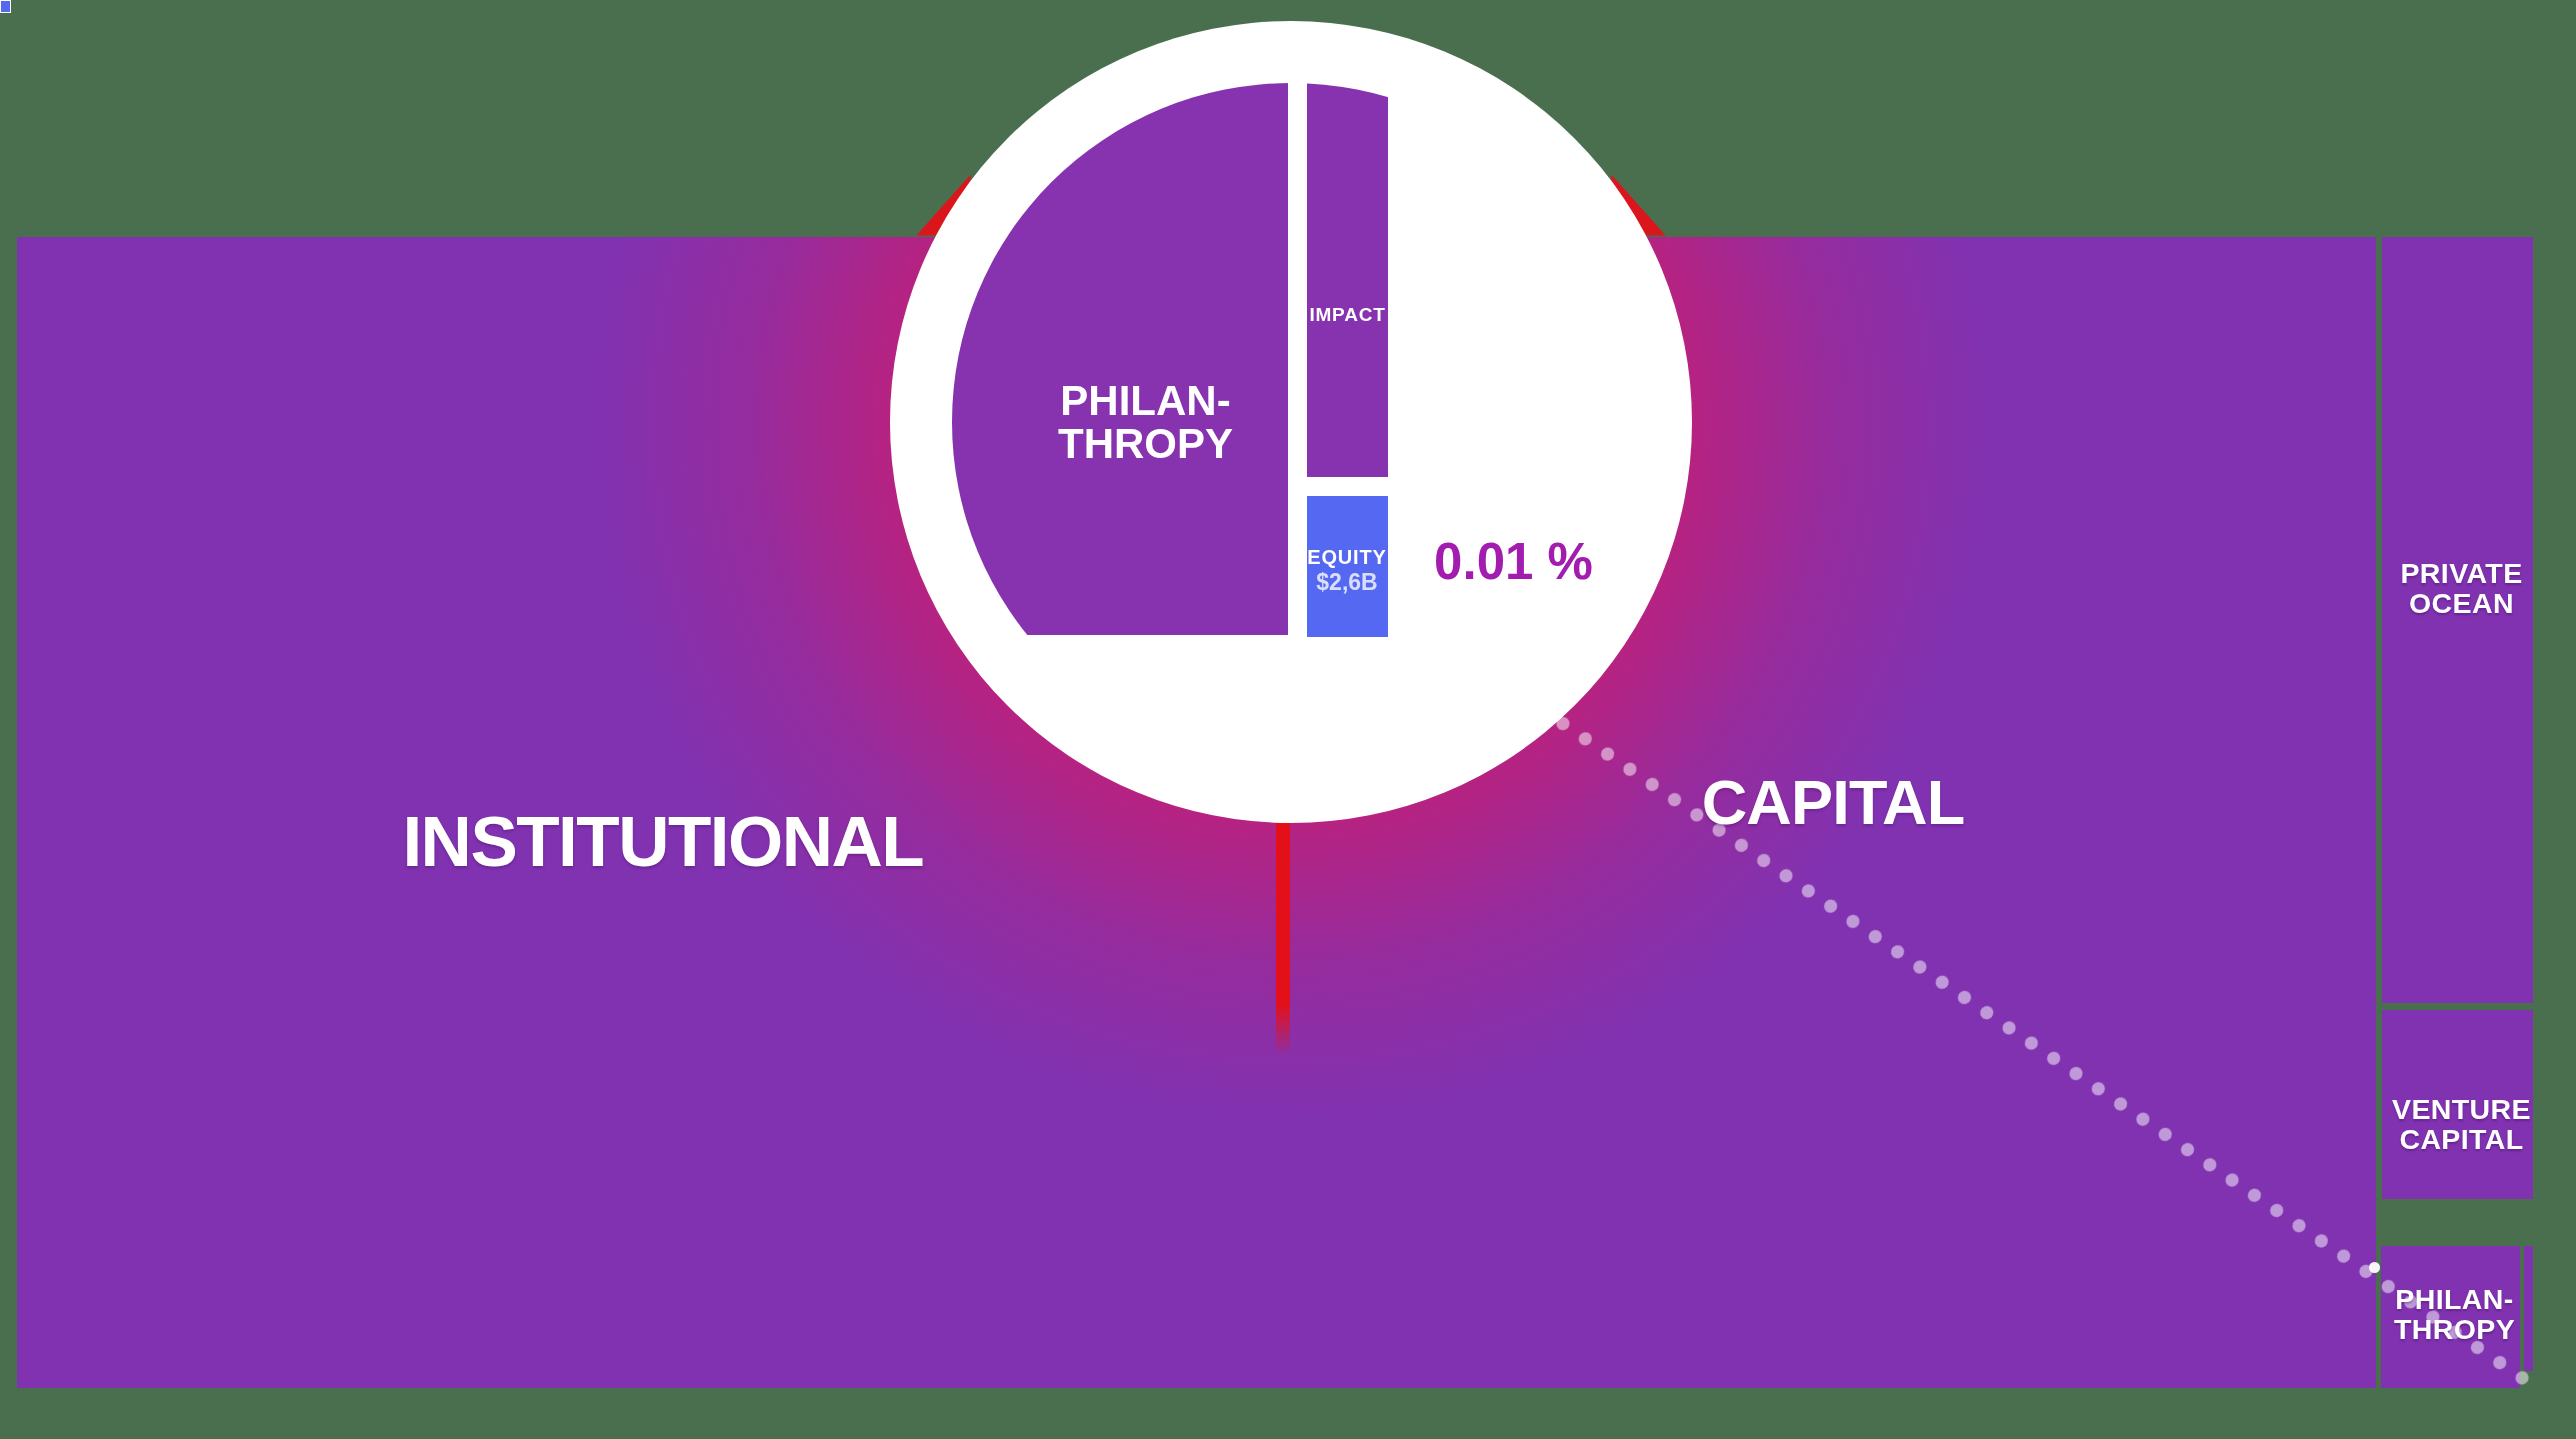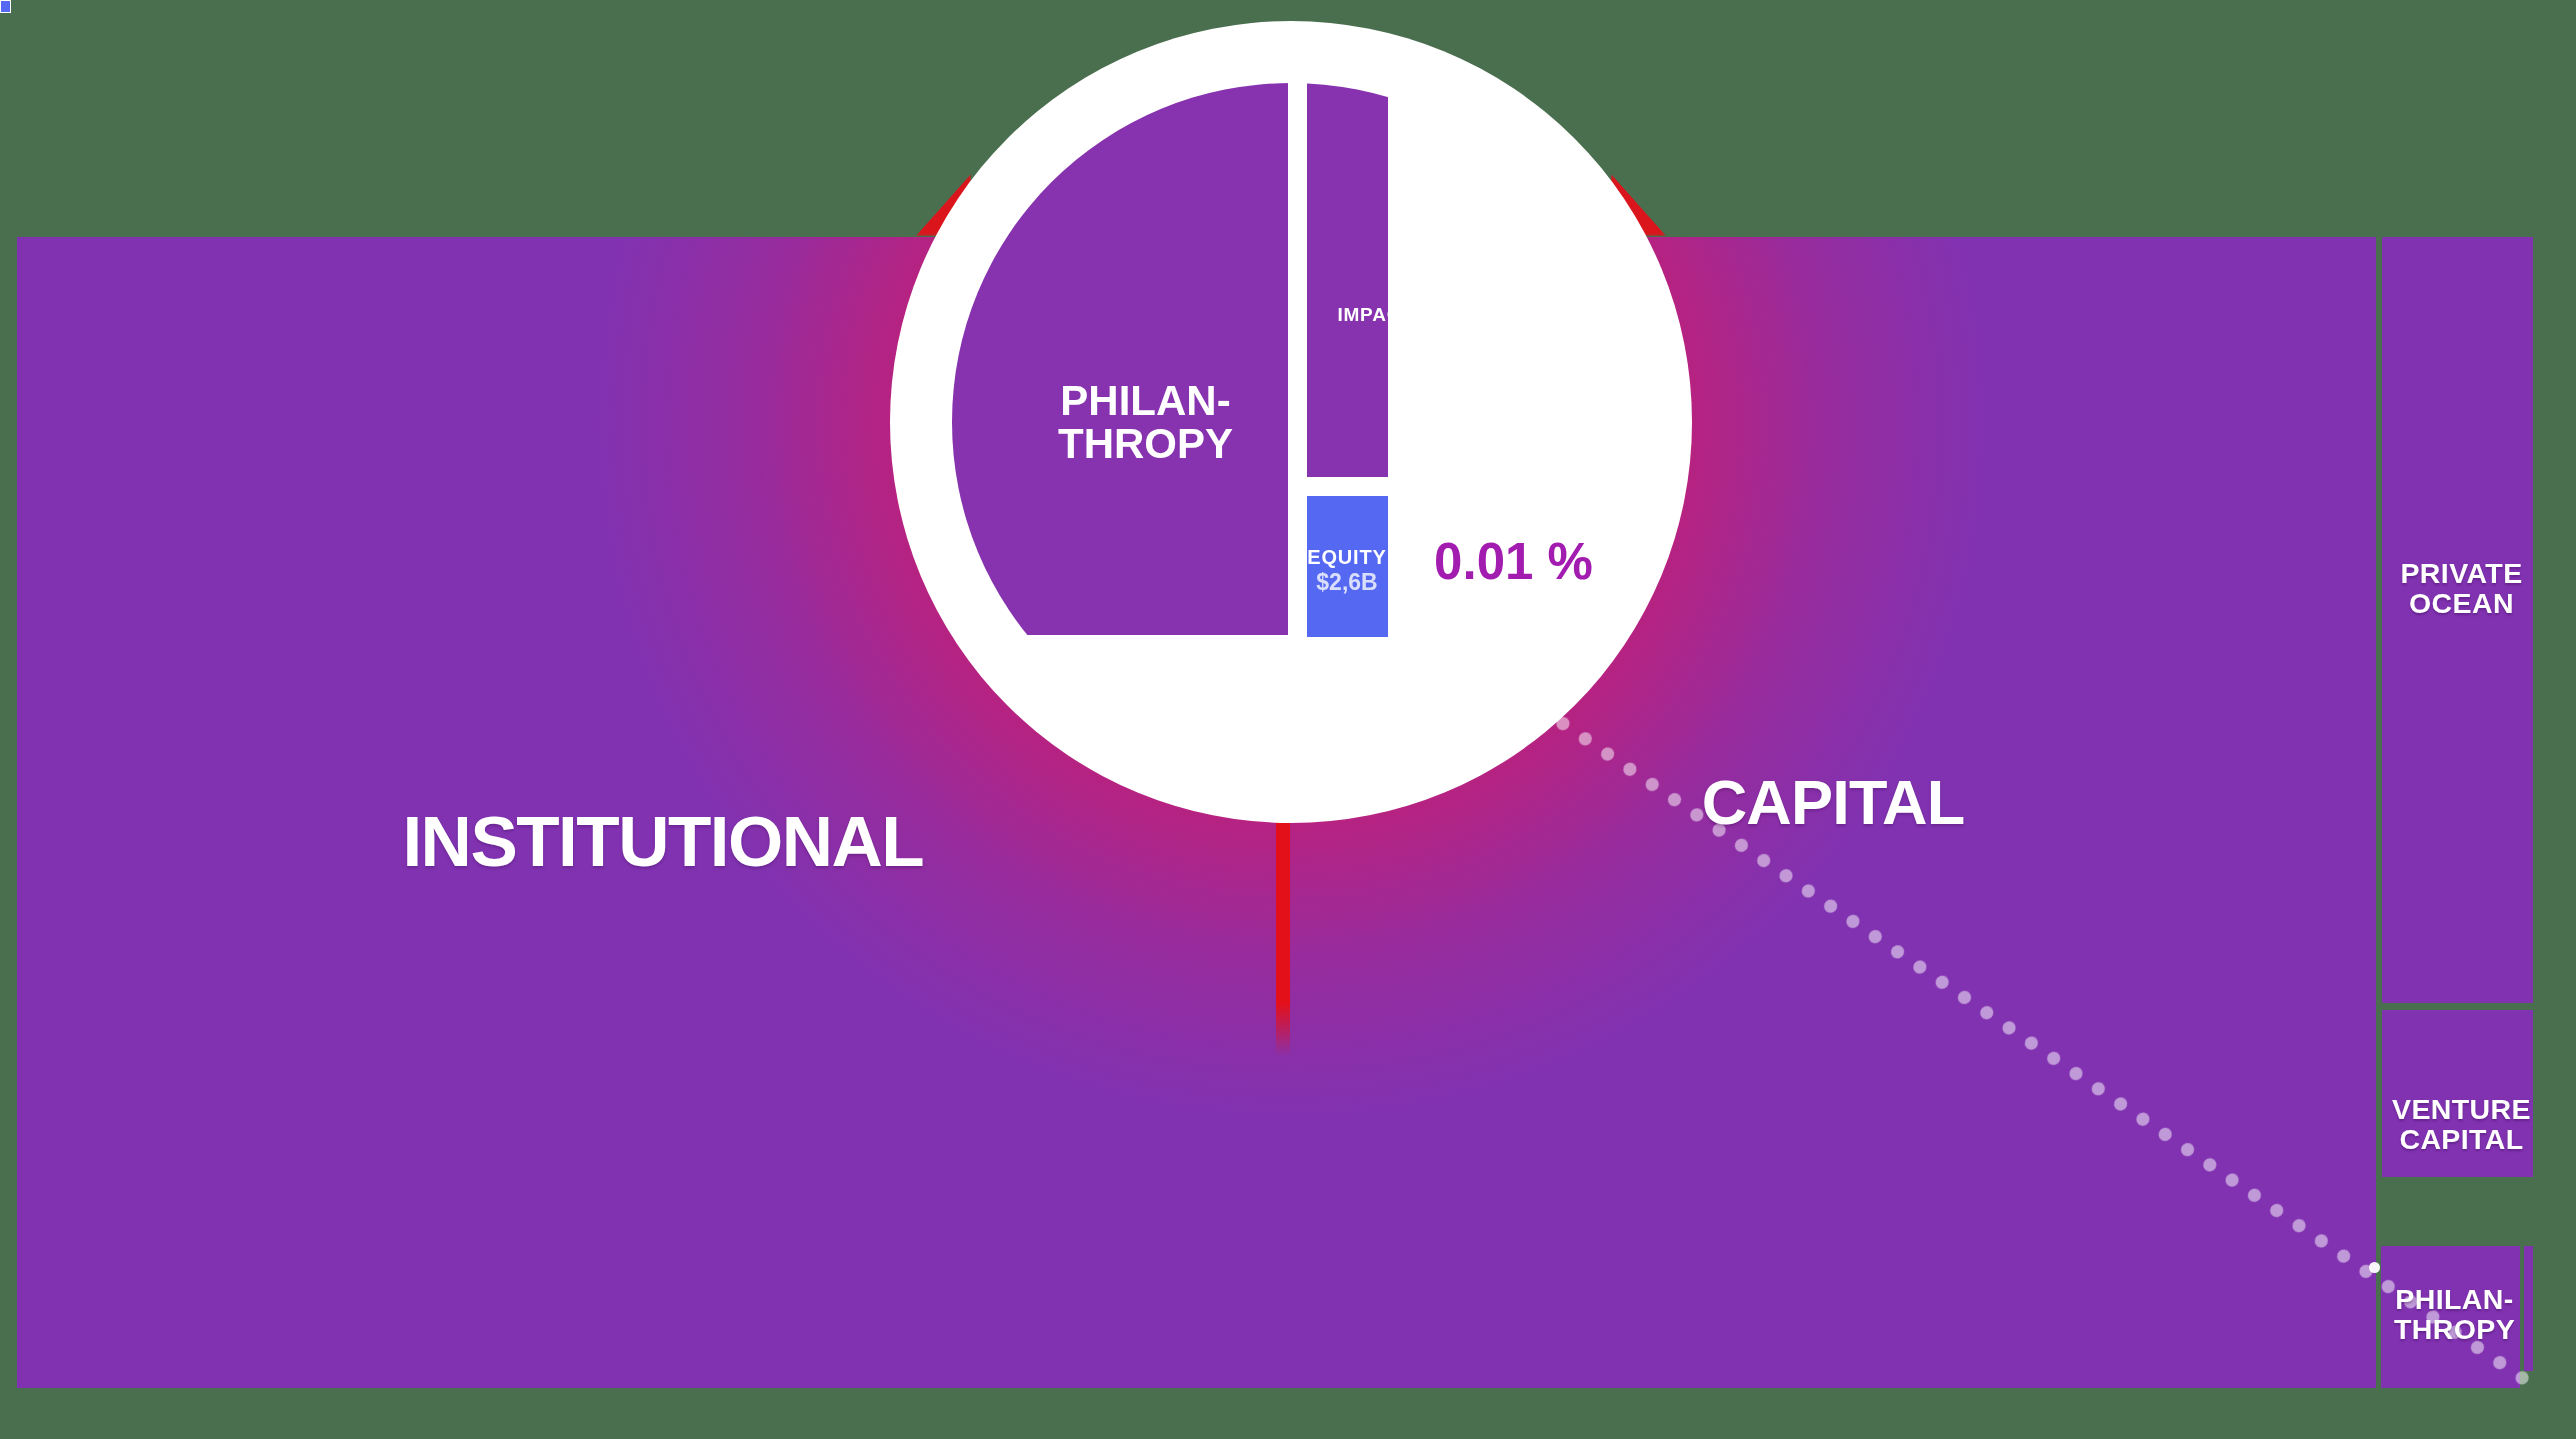--- a/index.html
+++ b/index.html
@@ -19,21 +19,21 @@
       rgba(225,22,90,.55) 401px,rgba(225,22,90,.22) 541px,rgba(225,22,90,0) 698px);}
 
   .block-label{position:absolute;left:0;right:0;z-index:3;text-align:center;color:#fff;
                text-shadow:0 1.5px 3px rgba(40,0,60,.25);}
   #label-institutional{top:567px;font-size:71px;line-height:75px;letter-spacing:-1.5px;}
   #label-family{top:528px;font-size:63px;line-height:75px;letter-spacing:-0.8px;}
 
   
   .minibox{position:absolute;background:#8132B1;}
   #box-private{left:2382px;top:237px;width:151px;height:766px;}
-  #box-venture{left:2382px;top:1010px;width:151px;height:167px;}
+  #box-venture{left:2382px;top:1010px;width:151px;height:189px;}
   #box-phil-mini{left:2381px;top:1246px;width:139px;height:142px;}
   #strip-impact-mini{left:2524px;top:1246px;width:9px;height:125px;}
   #sq-ocean-mini{left:2523px;top:1376px;width:11.3px;height:12.8px;background:#5468F2;
                  border:1.5px solid #fff;box-sizing:border-box;z-index:2;}
   .mini-label{position:absolute;left:0;right:0;z-index:3;text-align:center;color:#fff;
               font-size:28.5px;line-height:30px;letter-spacing:0.4px;
               text-shadow:0 1.5px 2.3px rgba(40,0,60,.3);padding-left:8px;}
   #label-private{top:321px;}
   #label-venture{top:84px;}
   #label-phil-mini{top:38px;}
@@ -59,21 +59,21 @@
   #lens{position:absolute;left:890px;top:21px;width:802px;height:802px;border-radius:50%;
         background:#fff;overflow:hidden;z-index:6;}
   #lens-clip{position:absolute;inset:0;clip-path:circle(339px at 401px 401px);}
   .lens-shape{position:absolute;}
   #lens-phil{left:11.3px;top:47px;width:387px;height:567px;background:#8732AE;}
   #lens-impact{left:417px;top:47px;width:81px;height:409px;background:#8732AE;}
   #lens-ocean{left:417px;top:475px;width:81px;height:141px;background:#5468F2;}
   #lens-phil-label{position:absolute;left:143px;top:358px;width:225px;text-align:center;
                    color:#fff;font-size:42px;line-height:43px;letter-spacing:0;}
   #lens-impact-label{position:absolute;left:417px;top:283px;width:81px;text-align:center;
-                     color:#fff;font-size:19px;letter-spacing:0.8px;padding-left:28px;}
+                     color:#fff;font-size:19px;letter-spacing:0.8px;}
   #lens-ocean-labels{position:absolute;left:412px;top:523px;width:90px;text-align:center;
                      color:#fff;}
   #lens-ocean-name{font-size:20px;letter-spacing:0.8px;line-height:26px;}
   #lens-ocean-value{font-size:23px;line-height:25px;color:rgba(255,255,255,.78);}
   #lens-percentage{position:absolute;left:526px;top:514px;width:195px;text-align:center;
                    color:#a21caf;font-size:51px;line-height:53px;}
 </style>
 </head>
 <body>
 

